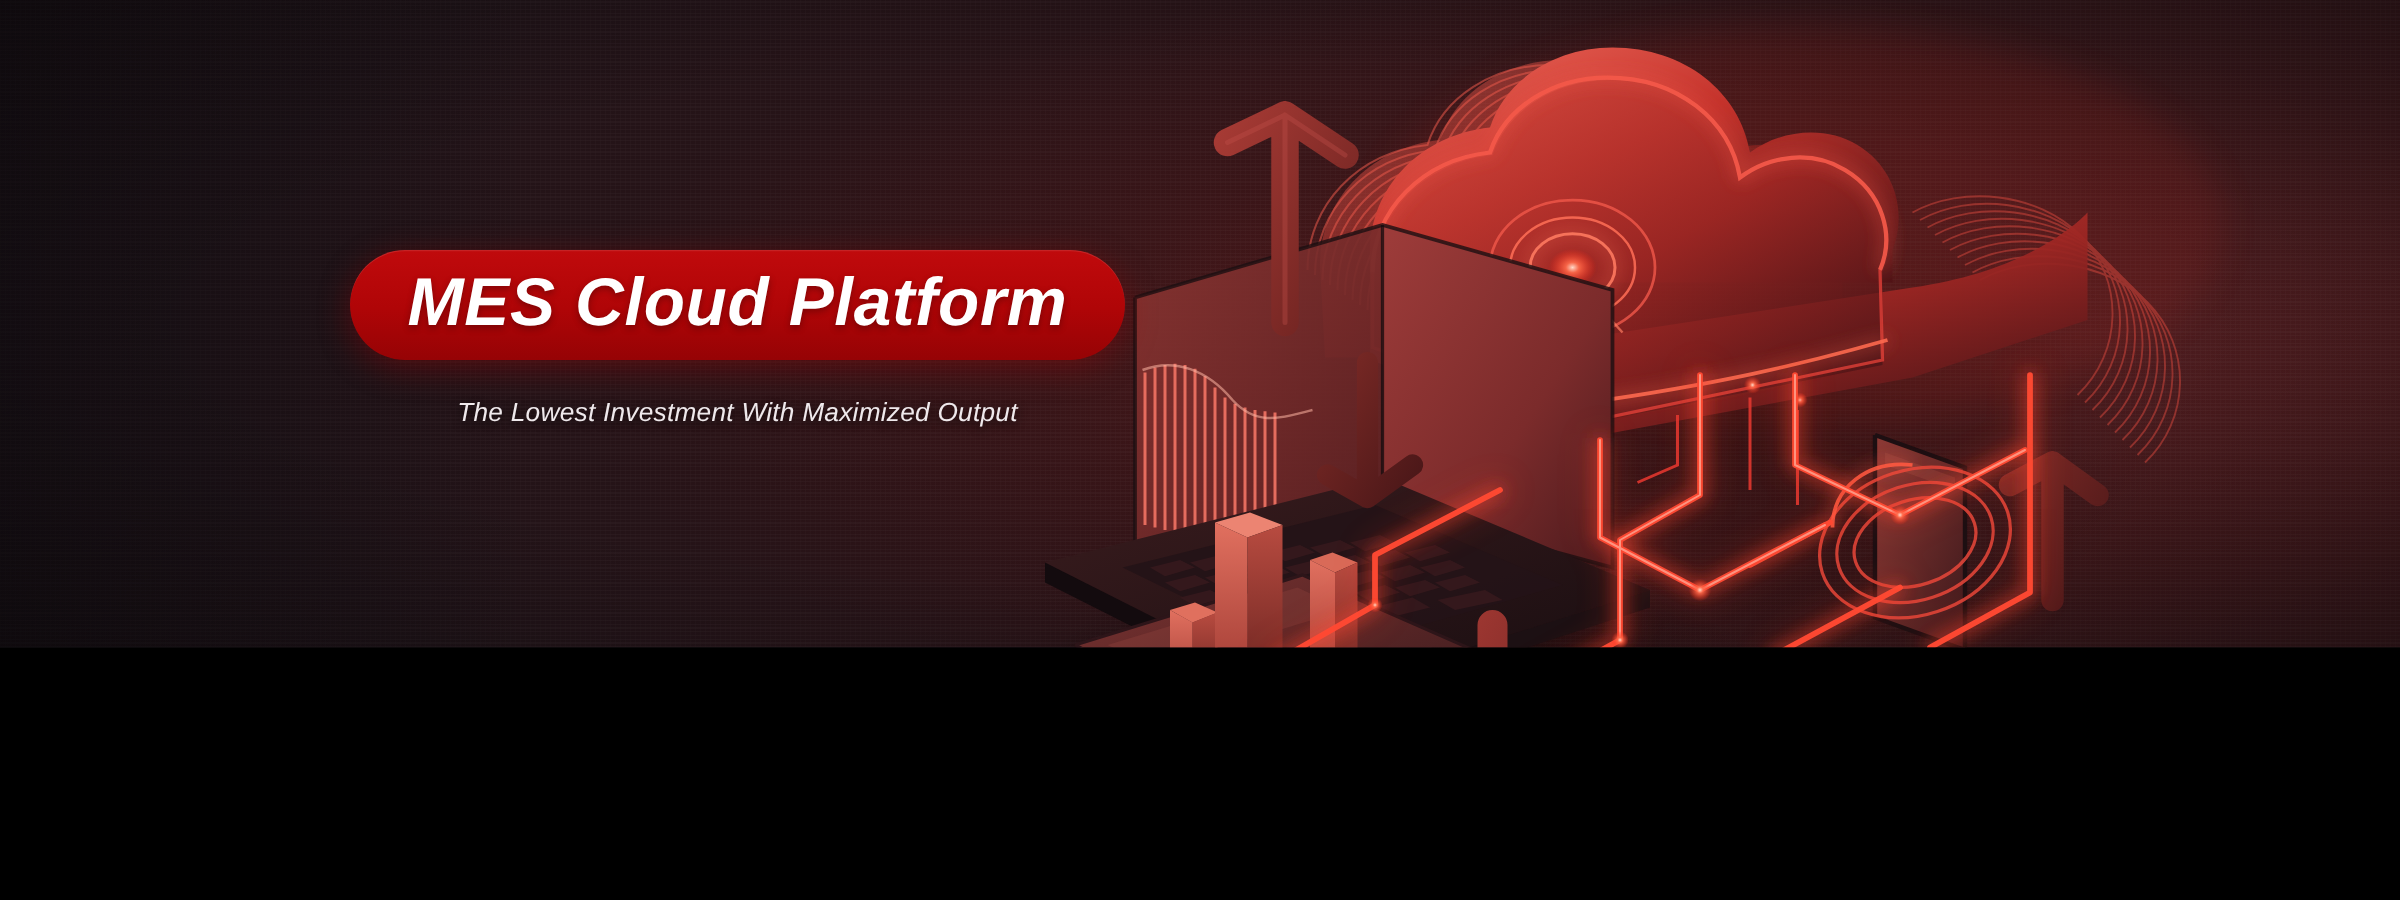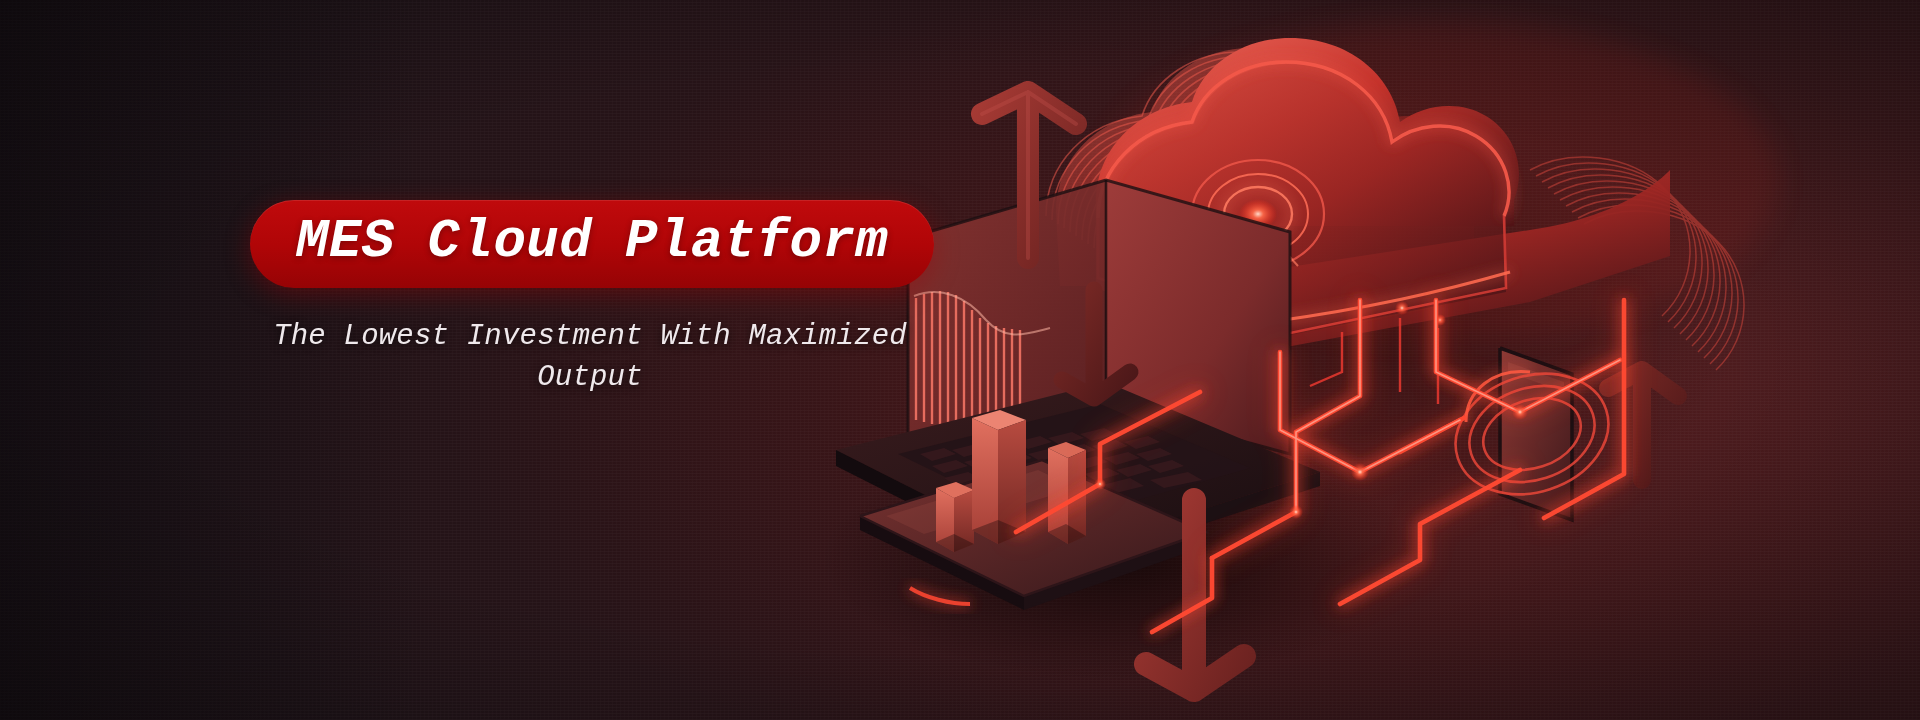--- a/index.html
+++ b/index.html
@@ -3,24 +3,23 @@
 <meta charset="utf-8">
 <title>MES Cloud Platform Banner</title>
 <style>
   html,body{margin:0;padding:0;background:#000;}
   body{
     font-family:"Liberation Sans","DejaVu Sans",sans-serif;
   }
   #banner{
     position:relative;
     width:1920px;
-    height:720px;
+    height:518px;
     overflow:hidden;
     background:#1d191f;
-    font-family:Liberation Mono, monospace;
   }
   
   .bg-base{
     position:absolute; inset:0;
     background:
       radial-gradient(120% 140% at 86% 52%, #4a1d20 0%, #361619 26%, #271317 48%, #1f1318 66%, #1a1116 100%),
       linear-gradient(100deg,#201b22 0%,#221a1f 38%,#2b181b 62%,#24151a 100%);
   }
   .bg-warm{
     position:absolute; inset:0;
@@ -63,21 +62,21 @@
     font-weight:700;
     font-style:italic;
     letter-spacing:.5px;
     line-height:1.04;
     white-space:nowrap;
     text-shadow:0 2px 6px rgba(0,0,0,.30);
   }
   .subtitle{
     margin-top:28px;
     color:#efe9ec;
-    font-size:29px;
+    font-size:21px;
     font-style:italic;
     font-weight:400;
     line-height:1.42;
     letter-spacing:.2px;
     text-shadow:0 2px 8px rgba(0,0,0,.65);
   }
   .subtitle .sub-line{display:block;}
 
   
   .art{

